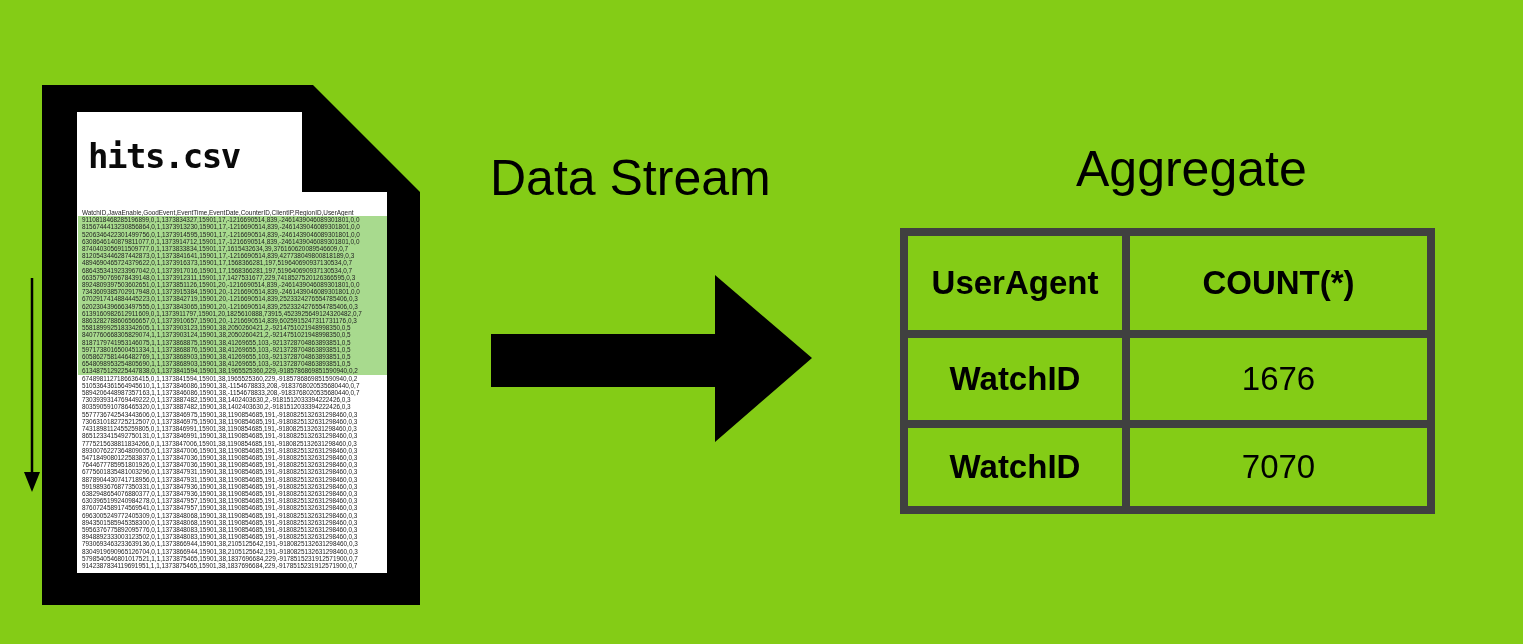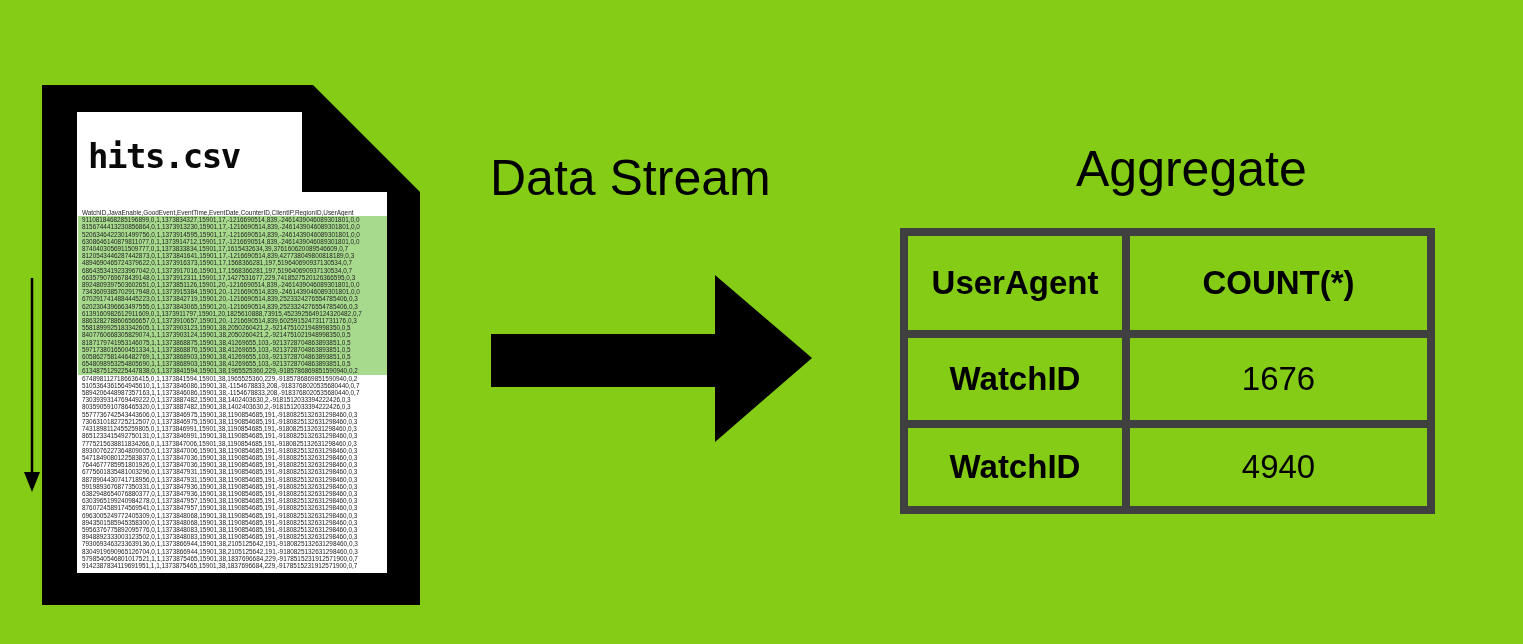--- a/index.html
+++ b/index.html
@@ -168,18 +168,18 @@
         <th>COUNT(*)</th>
       </tr>
     </thead>
     <tbody>
       <tr class="r1">
         <td class="agent">WatchID</td>
         <td>1676</td>
       </tr>
       <tr class="r2">
         <td class="agent">WatchID</td>
-        <td>4940</td>
+        <td>7070</td>
       </tr>
     </tbody>
   </table>
 
 </div>
 
 </body></html>

